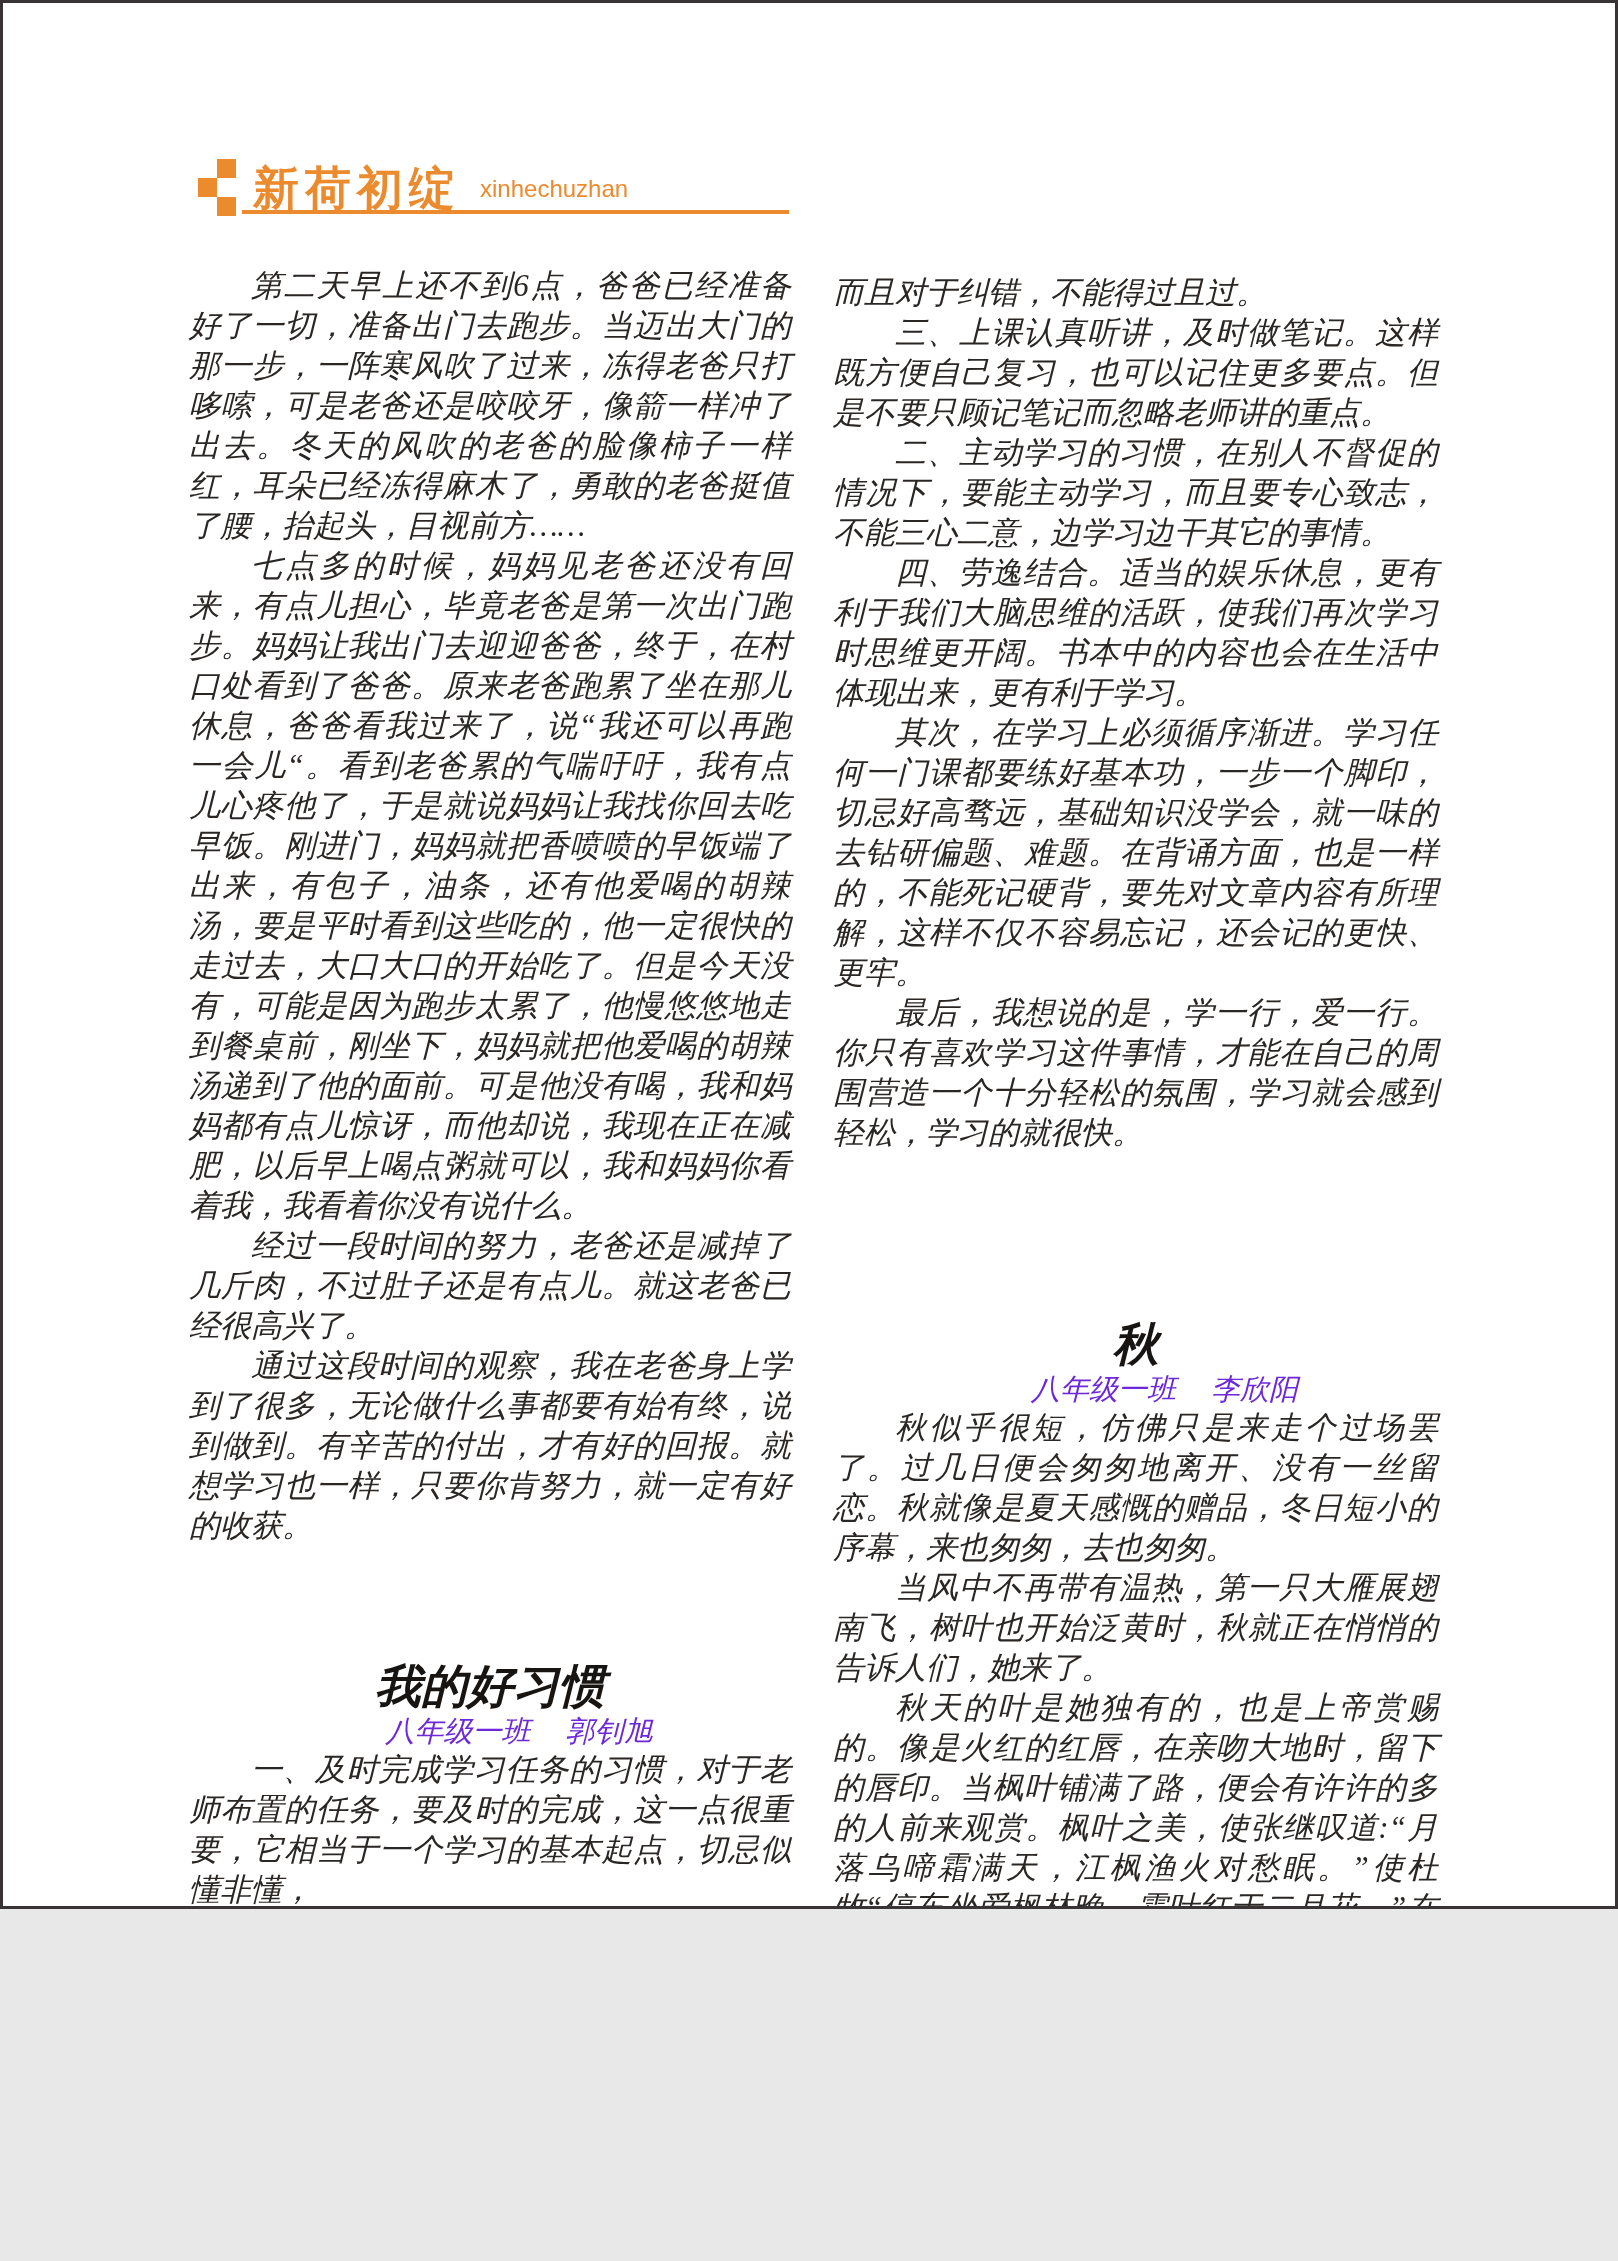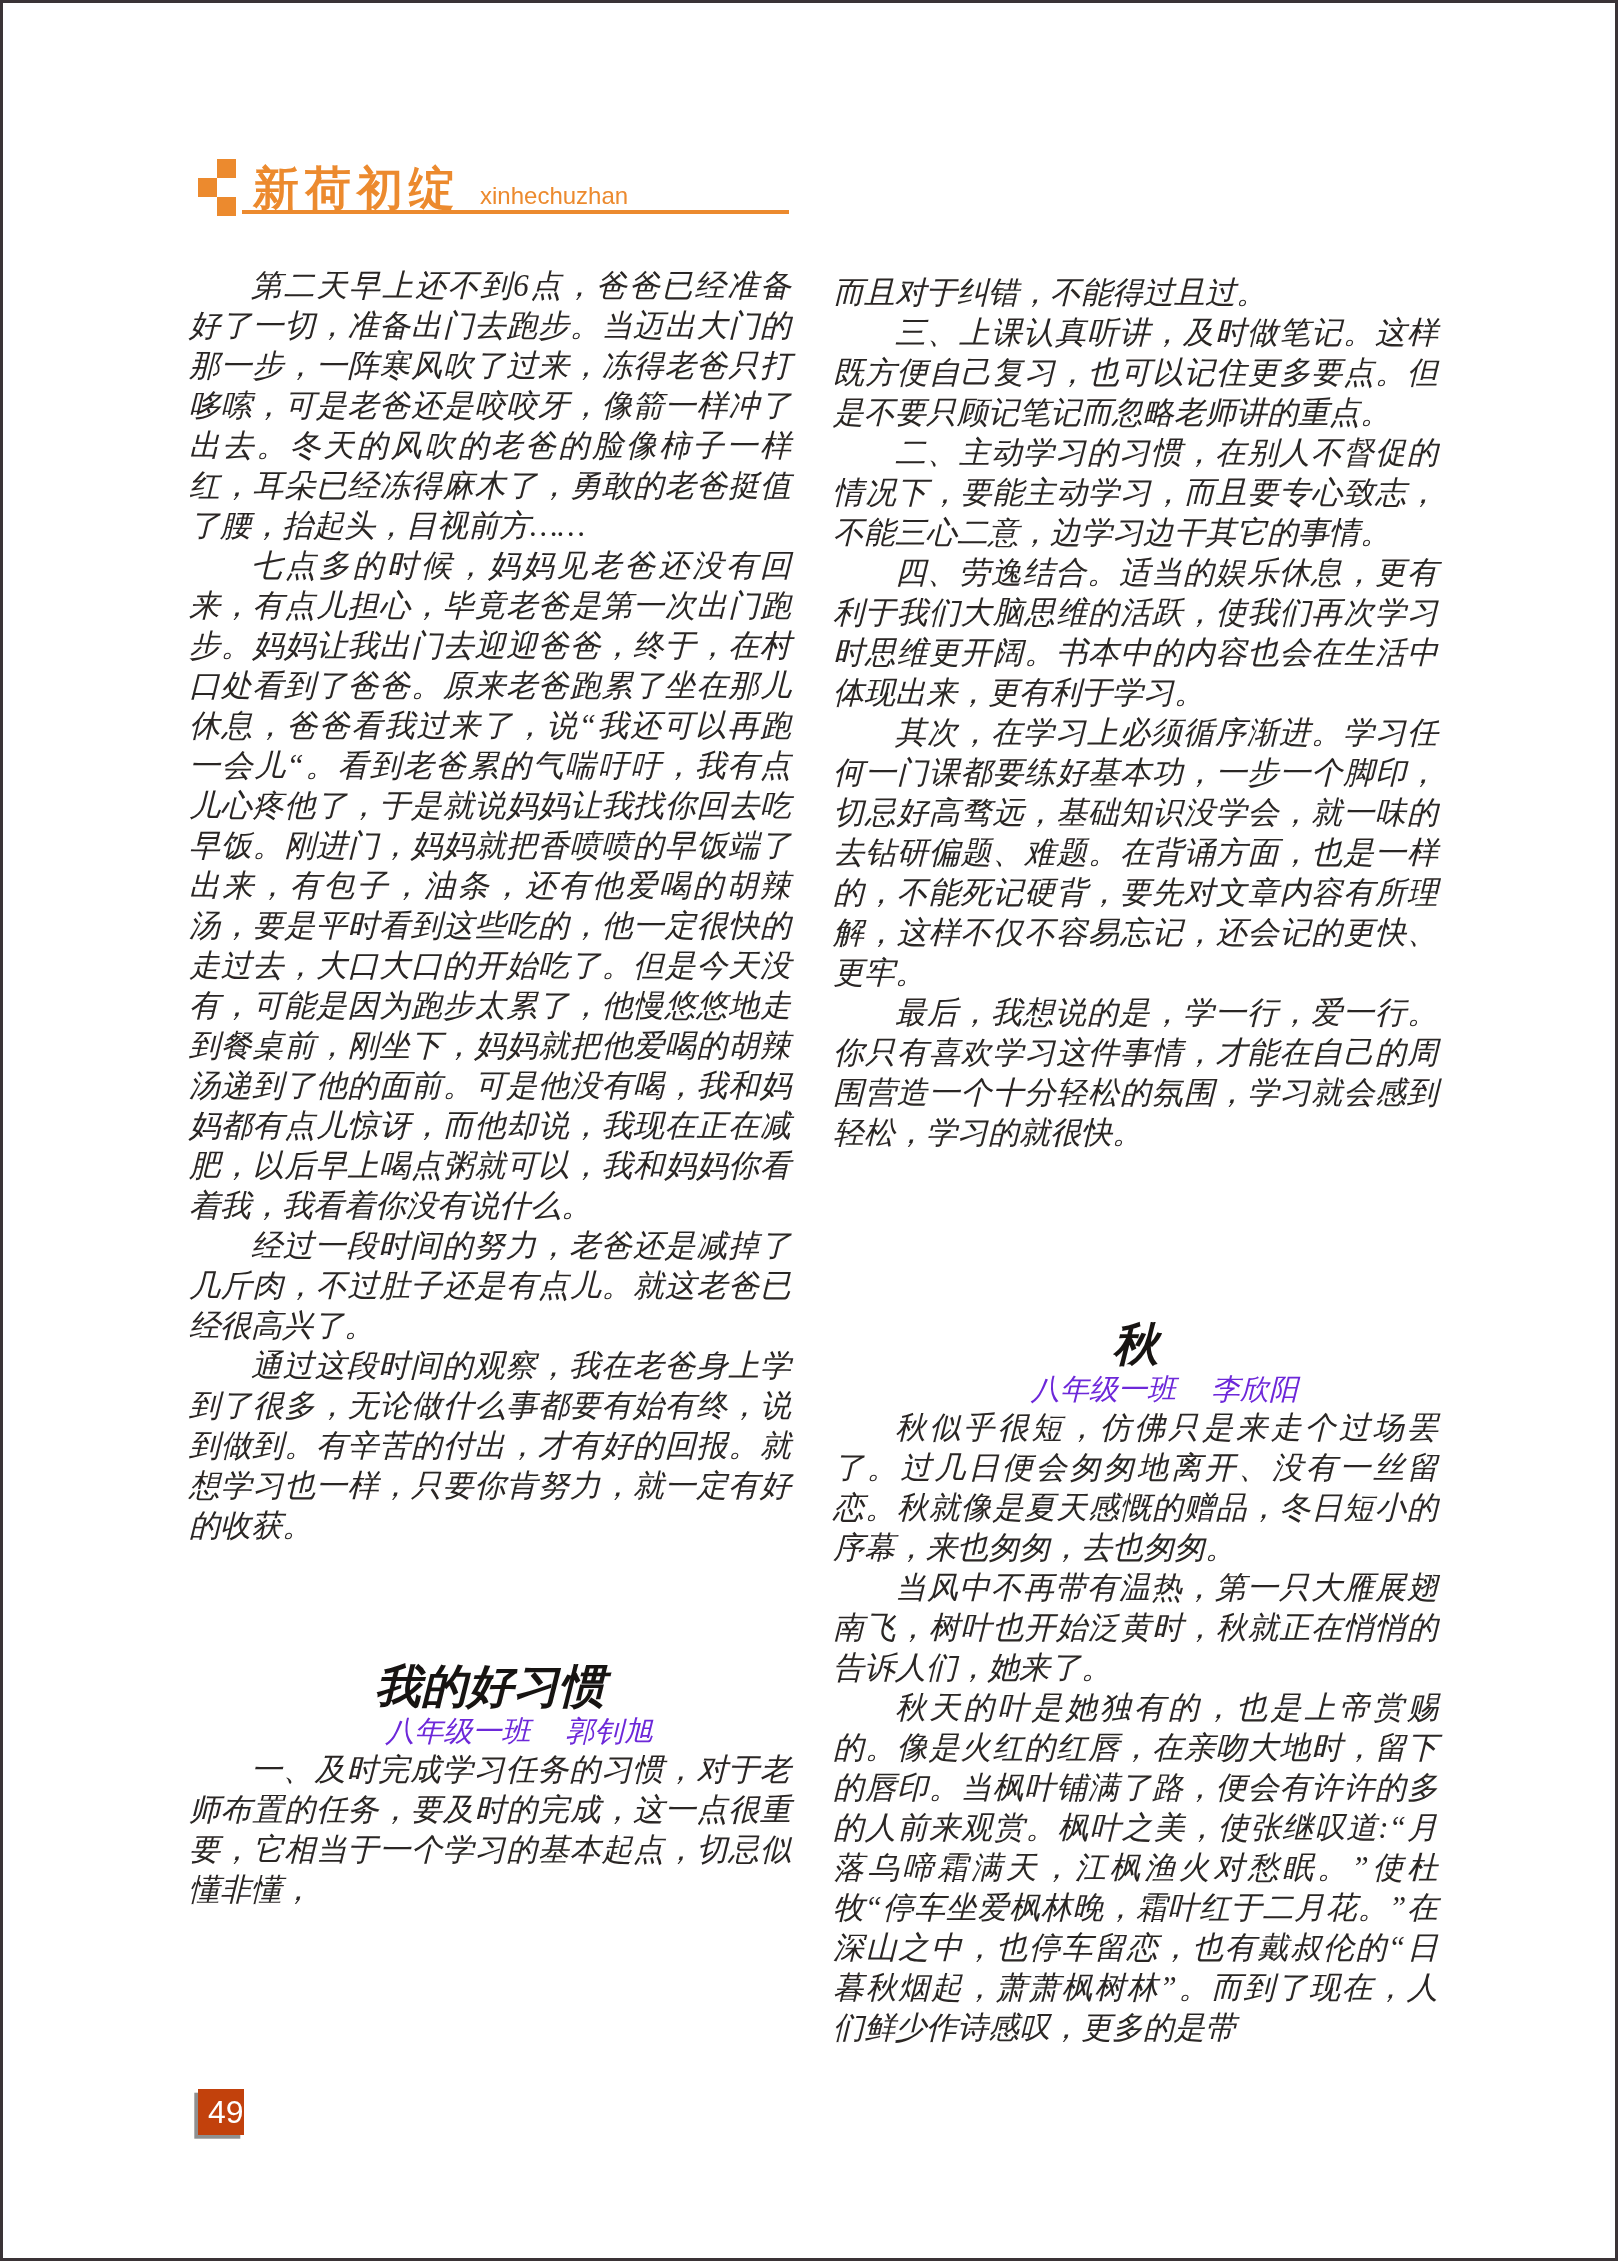--- a/index.html
+++ b/index.html
@@ -1,37 +1,37 @@
 <!DOCTYPE html>
 <html style="font-size:11.8px"><head>
 <meta charset="utf-8">
 <style>
   html,body{margin:0;padding:0;background:#e8e8e8;}
   .page{
     position:relative;
-    width:1618px;height:2261px;
+    width:1618px;height:1909px;
     background:#ffffff;
     border:3.7px solid #3a3336;
     box-sizing:border-box;
     overflow:hidden;
     font-family:"Liberation Serif","DejaVu Serif",serif;
   }
   
   .logo-sq{position:absolute;width:19px;height:19px;background:#ec8a2e;}
   .logo-sq.s1{left:214px;top:156px;}
   .logo-sq.s2{left:195px;top:175px;}
   .logo-sq.s3{left:214px;top:194px;}
   .logo-text{
     position:absolute;left:250px;top:159px;
     font-family:"Liberation Sans","DejaVu Sans",sans-serif;
     font-weight:bold;font-size:46px;line-height:52px;
     letter-spacing:5.9px;color:#ec8a2e;white-space:nowrap;
   }
   .logo-pinyin{
-    position:absolute;left:477px;top:180px;
+    position:absolute;left:477px;top:173px;
     font-family:"Liberation Sans","DejaVu Sans",sans-serif;
     font-size:24px;line-height:26.5px;color:#ec8a2e;white-space:nowrap;
   }
   .header-rule{
     position:absolute;left:239px;top:207px;
     width:547px;height:4.4px;background:#ec8a2e;
   }
   
   .col{
     position:absolute;top:263px;

